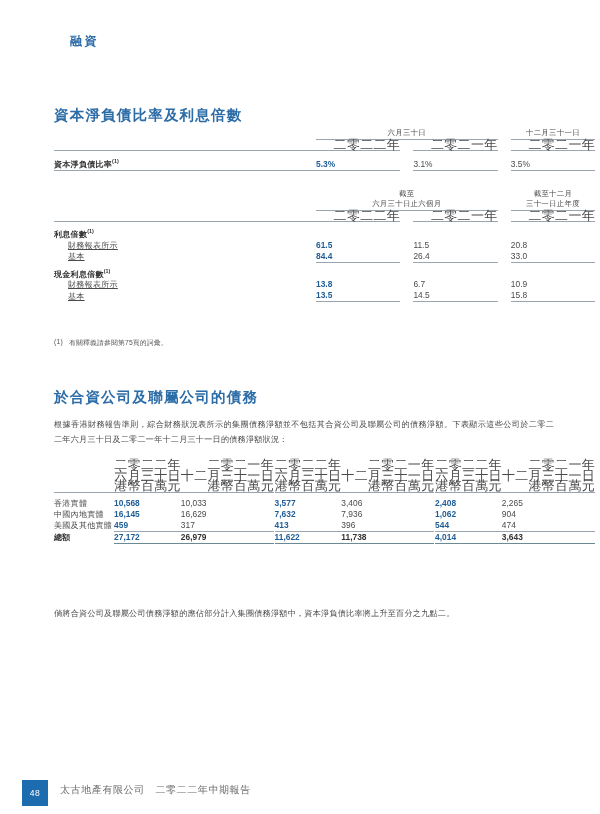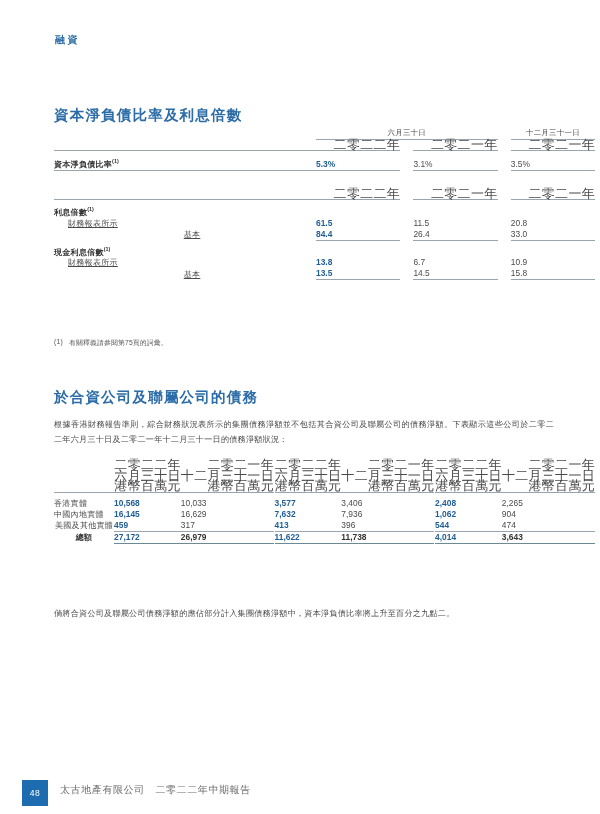--- a/index.html
+++ b/index.html
@@ -18,23 +18,23 @@
   }
   .page {
     position: absolute;
     inset: 0;
     padding: 0;
   }
 
   
   .running-head {
     position: absolute;
-    left: 55px;
+    left: 70px;
     top: 33px;
-    font-size: 10px;
+    font-size: 12px;
     letter-spacing: 2.5px;
     color: #2b6ba6;
     font-weight: 700;
   }
 
   
   .section-heading {
     position: absolute;
     left: 54px;
     font-size: 14.5px;
@@ -134,21 +134,21 @@
 
   
   #table-jv { left: 54px; top: 460px; width: 541px; }
   #table-jv .c-label { width: 86px; }
   #table-jv .c-num   { width: 70px; }
   #table-jv .c-gap   { width: 9px; }
 
   .grp-rule {
     border-bottom: 0.8px solid #9aa5ad;
   }
-  .no-rule { border: none !important; text-align: center; }
+  .no-rule { border: none !important; }
 
   
   .footer {
     position: absolute;
     left: 0;
     bottom: 0;
     width: 600px;
     height: 60px;
   }
   .page-badge {
@@ -219,20 +219,32 @@
         <td class="num cur">5.3%</td>
         <td class="no-rule"></td>
         <td class="num">3.1%</td>
         <td class="no-rule"></td>
         <td class="num">3.5%</td>
       </tr>
       <tr class="spacer-row">
           <td colspan="6" style="height:18px"></td>
         </tr>
 
+      <tr>
+        <td></td>
+        <td class="hdr-c grp-rule" colspan="3">
+          <span>截至</span><br>
+          <span>六月三十日止六個月</span>
+        </td>
+        <td></td>
+        <td class="hdr-c grp-rule">
+          <span>截至十二月</span><br>
+          <span>三十一日止年度</span>
+        </td>
+      </tr>
       <tr class="rule-bot">
         <td></td>
         <td class="hdr-r">二零二二年</td>
         <td class="no-rule"></td>
         <td class="hdr-r">二零二一年</td>
         <td class="no-rule"></td>
         <td class="hdr-r">二零二一年</td>
       </tr>
       <tr class="spacer-row">
           <td colspan="6" style="height:6px"></td>

